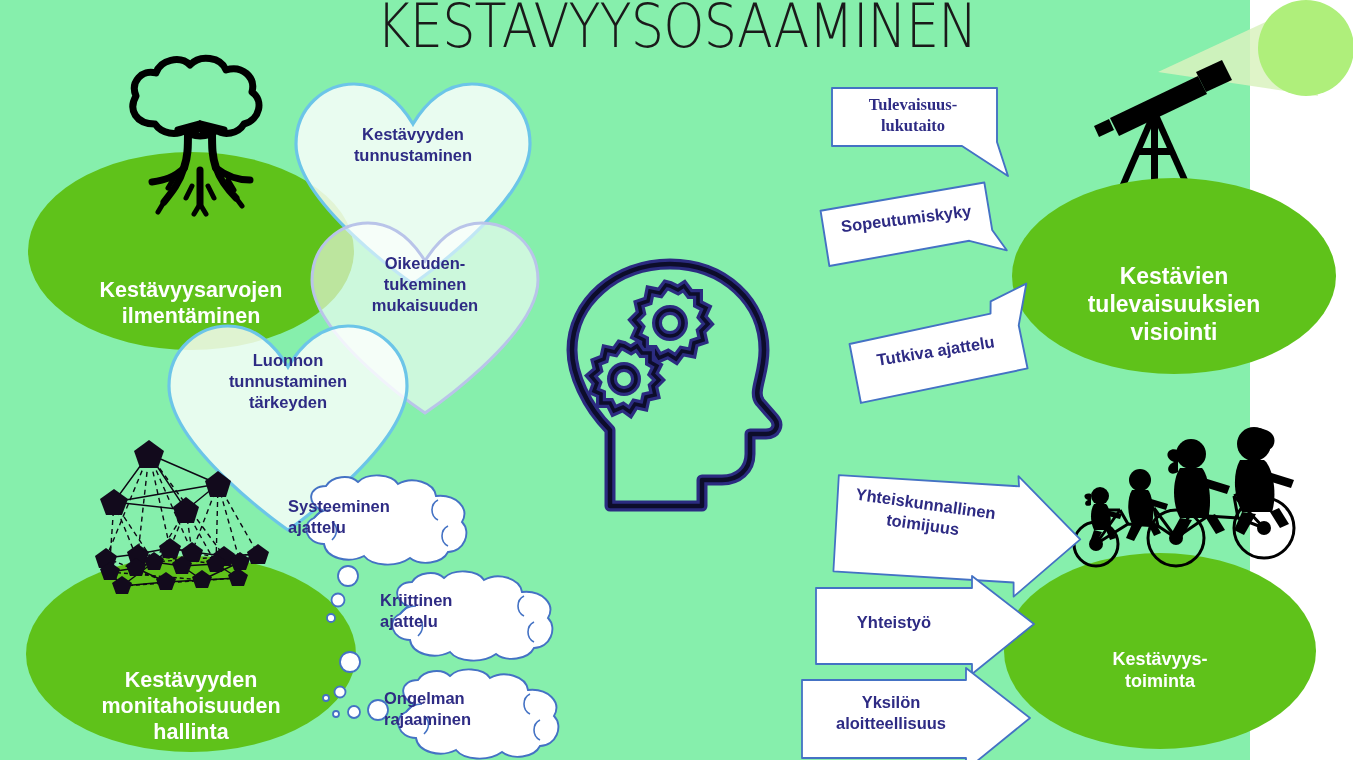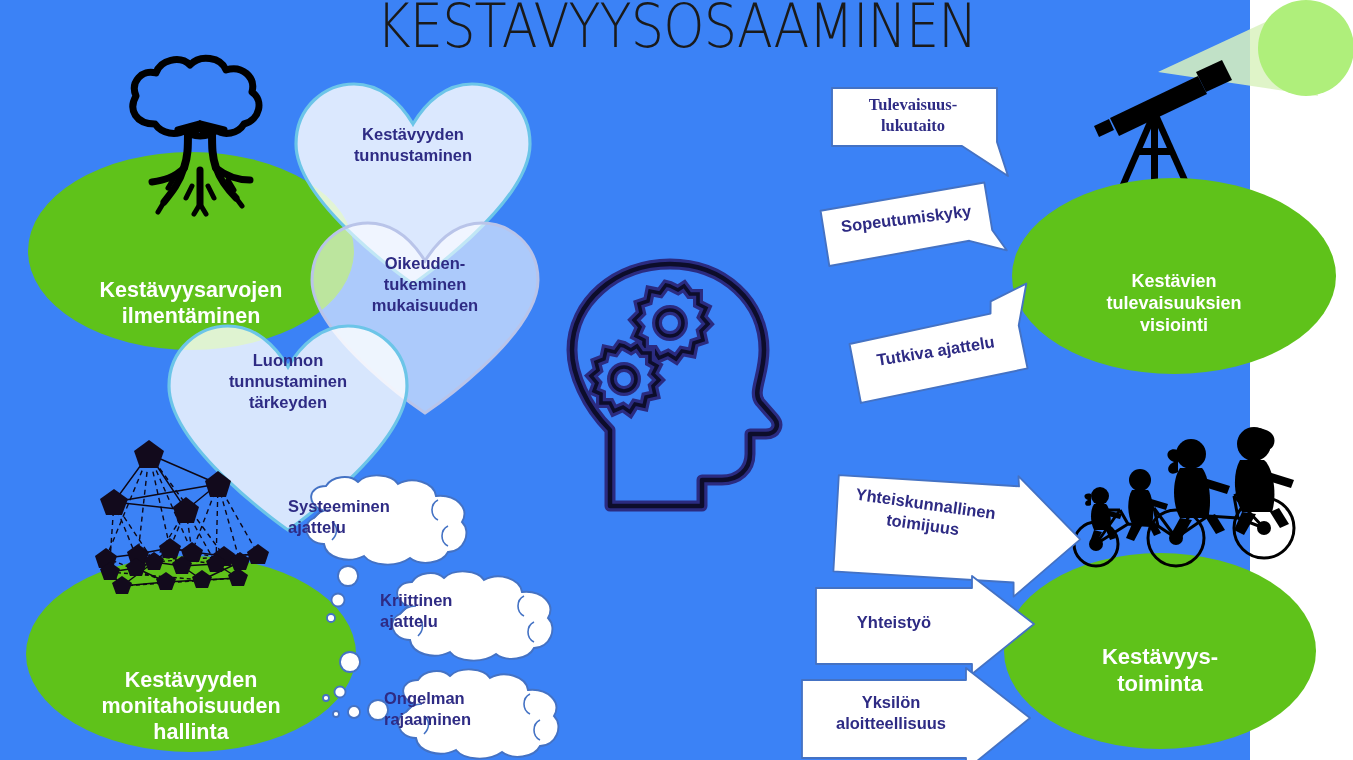--- a/index.html
+++ b/index.html
@@ -2,21 +2,21 @@
 <html><head>
 <meta charset="utf-8">
 <title>KESTÄVYYSOSAAMINEN</title>
 <style>
   html,body{margin:0;padding:0;background:#ffffff;}
   body{
     font-family:"Liberation Sans","DejaVu Sans",sans-serif;
     width:1353px;height:760px;overflow:hidden;
   }
   #canvas{
-    position:relative;width:1250px;height:760px;background:#3b82f6;
+    position:relative;width:1250px;height:760px;background:#86efac;
   }
 
   
   .page-title{
     position:absolute;left:0;top:-6px;width:1353px;text-align:center;
     font-family:"DejaVu Sans","Liberation Sans",sans-serif;
     font-size:61px;font-weight:300;letter-spacing:-1px;
     color:#1a1a1a;line-height:1.05;
     transform:scaleX(.86);transform-origin:50% 0;
     white-space:nowrap;
@@ -29,23 +29,23 @@
     display:flex;align-items:center;justify-content:center;
     text-align:center;color:#ffffff;font-weight:bold;
     line-height:1.22;
   }
   .ellipse span{display:block;width:100%;padding:0 10px;box-sizing:border-box;}
 
   #ell-values   {left:28px; top:152px; width:326px;height:198px;font-size:21.5px;}
   #ell-values span{transform:translateY(26px);}
   #ell-complex  {left:26px; top:556px; width:330px;height:196px;font-size:21.5px;}
   #ell-complex span{transform:translateY(26px);}
-  #ell-visions  {left:1012px;top:178px;width:324px;height:196px;font-size:18px;}
+  #ell-visions  {left:1012px;top:178px;width:324px;height:196px;font-size:23px;}
   #ell-visions span{transform:translateY(14px);}
-  #ell-action   {left:1004px;top:553px;width:312px;height:196px;font-size:22px;}
+  #ell-action   {left:1004px;top:553px;width:312px;height:196px;font-size:18px;}
   #ell-action span{transform:translateY(10px);}
 
   
   .heart-wrap{position:absolute;}
   .heart-label{
     position:absolute;text-align:center;color:#2E2B84;
     font-weight:bold;font-size:16.5px;line-height:1.28;
     pointer-events:none;
   }
 

